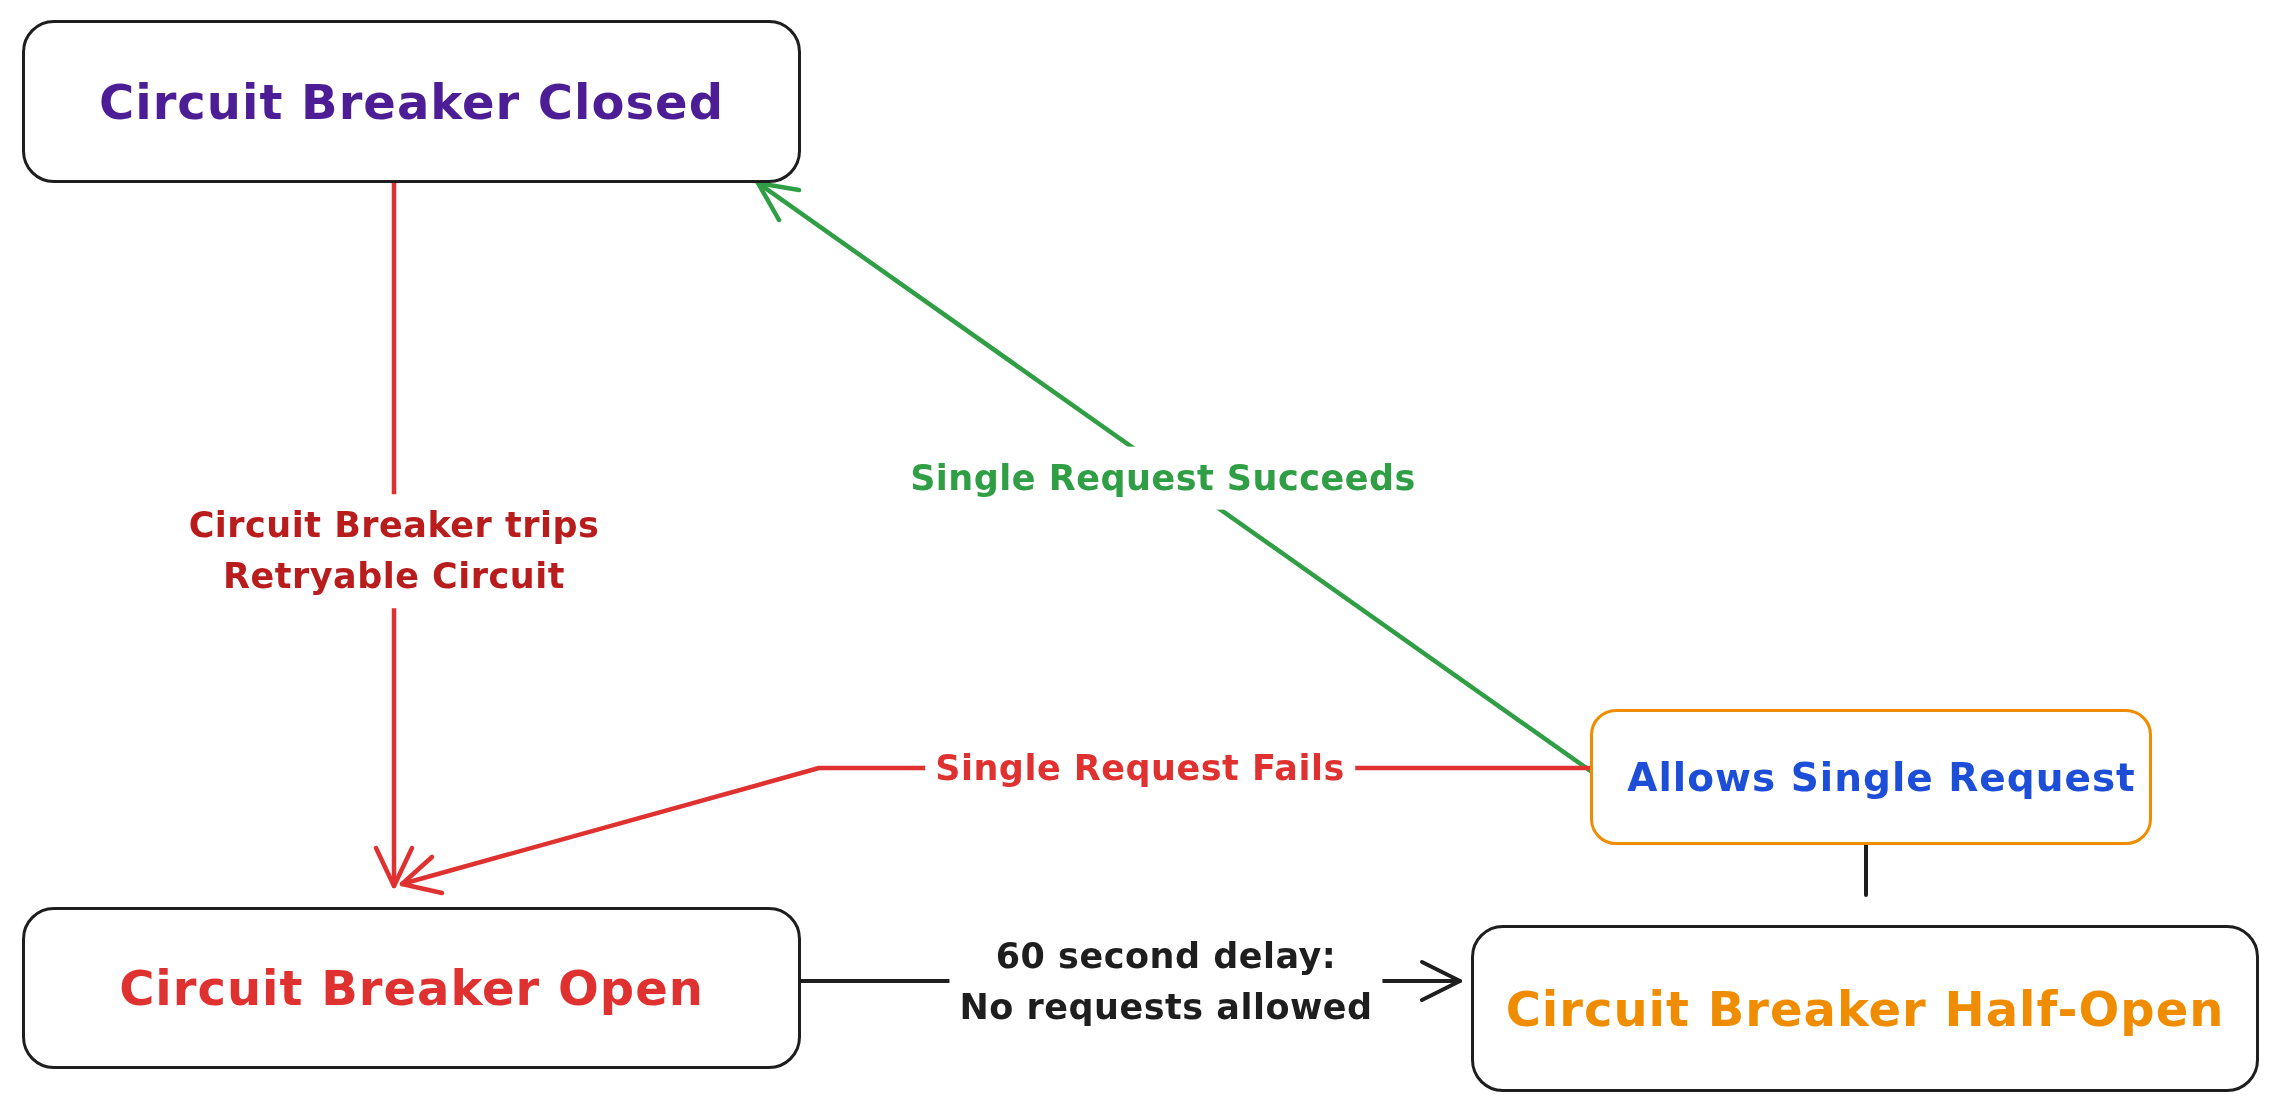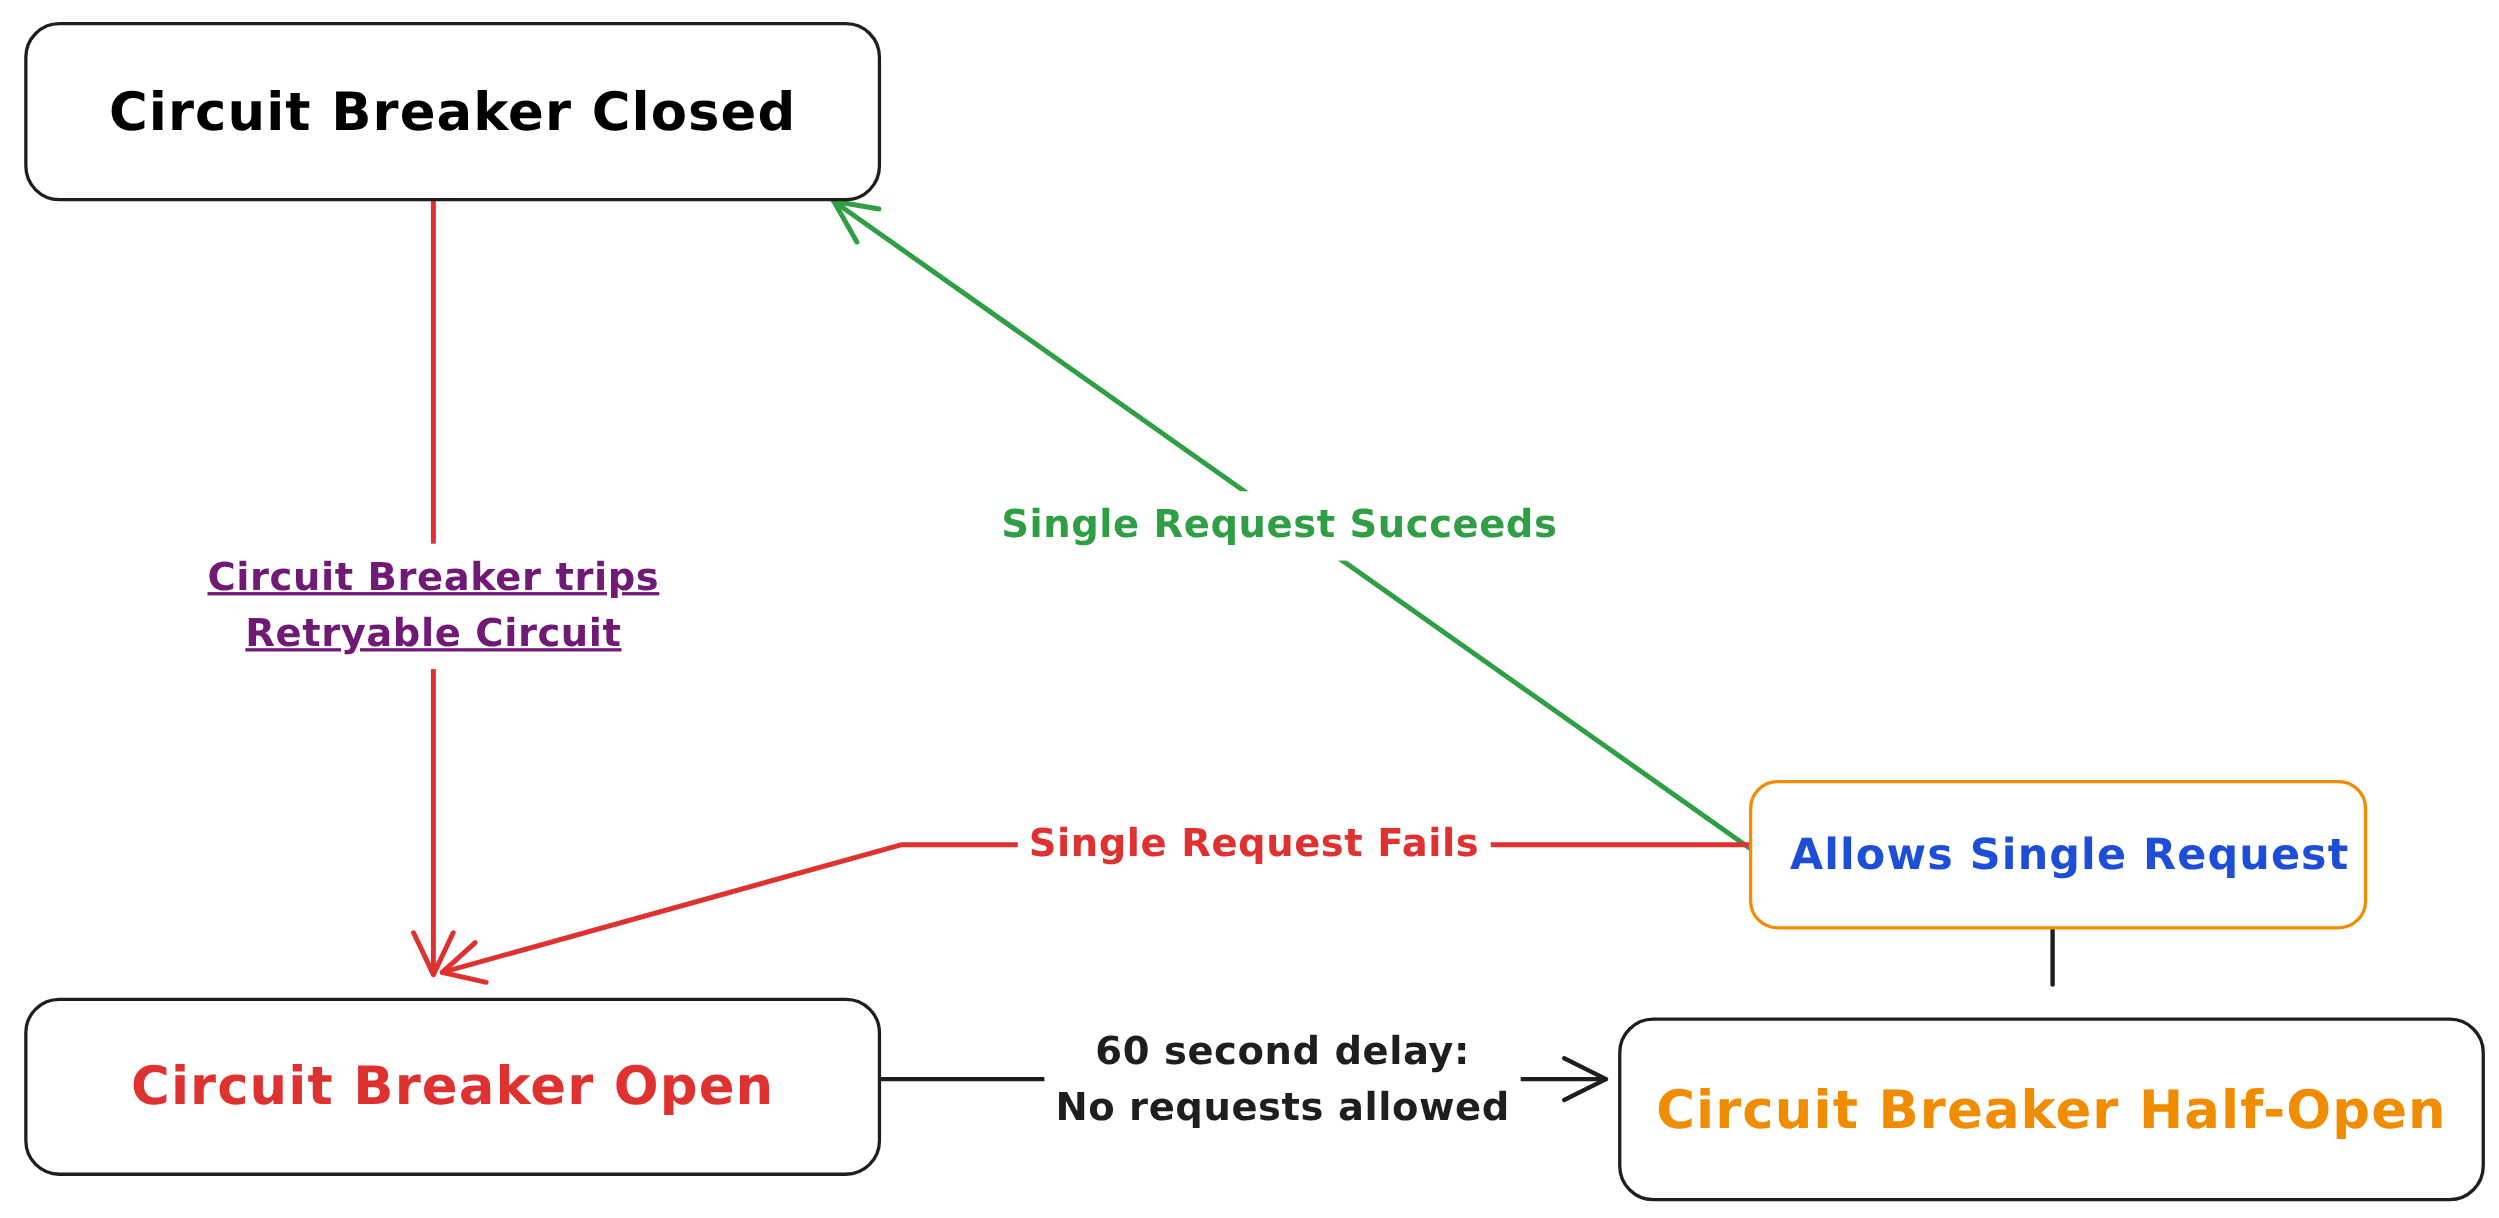--- a/index.html
+++ b/index.html
@@ -26,21 +26,21 @@
     border: 3.5px solid #1e1e1e;
     border-radius: 32px;
     text-align: center;
     letter-spacing: 1px;
   }
   .node-title {
     font-size: 48px;
     font-weight: 600;
   }
   .node-closed    { left: 22px;  top: 20px;  width: 773px; height: 157px; }
-  .node-closed    .node-title { color: #000000; text-align: right; }
+  .node-closed    .node-title { color: #4c1d95; text-align: right; }
   .node-open      { left: 22px;  top: 896px; width: 773px; height: 156px; margin-top: 11px; }
   .node-open      .node-title { color: #e03131; }
   .node-halfopen  { left: 1471px; top: 925px; width: 782px; height: 161px; }
   .node-halfopen  .node-title { color: #f08c00; }
   .node-allows {
     left: 1590px; top: 709px; width: 556px; height: 130px;
     border: 3px solid #f08c00;
     border-radius: 26px;
   }
   .node-allows .node-title {
@@ -53,21 +53,21 @@
     transform: translate(-50%, -50%);
     background: #ffffff;
     padding: 6px 10px;
     font-size: 35px;
     font-weight: 600;
     letter-spacing: 0.5px;
     line-height: 1.45;
     text-align: center;
     white-space: nowrap;
   }
-  .label-trip     { left: 394px;  top: 551px; color: #701a75; text-decoration: underline; }
+  .label-trip     { left: 394px;  top: 551px; color: #b91c1c; }
   .label-succeeds { left: 1163px; top: 478px; color: #2f9e44; text-align: center; }
   .label-fails    { left: 1140px; top: 768px; color: #e03131; text-align: center; }
   .label-delay    { left: 1166px; top: 982px; color: #1e1e1e; }
 </style>
 </head>
 <body>
 
 <div class="canvas">
 
   <svg class="wires" viewBox="0 0 2272 1107" fill="none" xmlns="http://www.w3.org/2000/svg">

